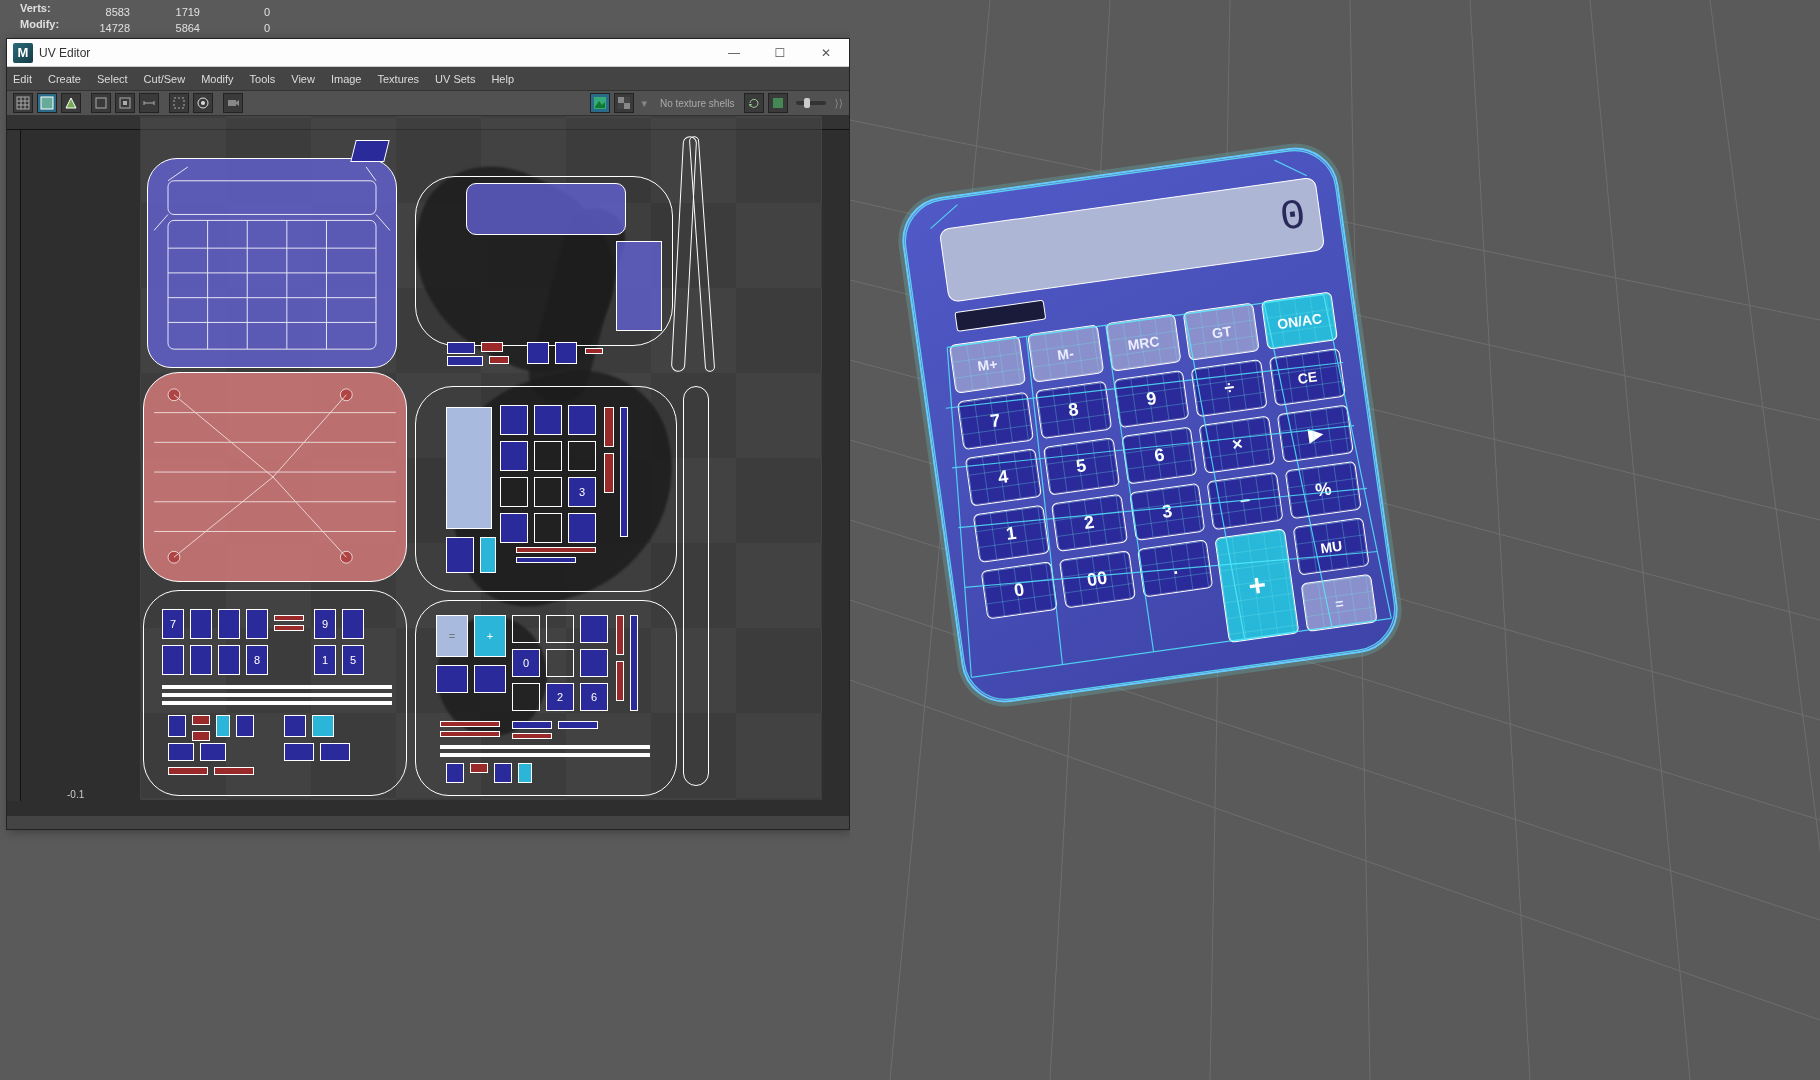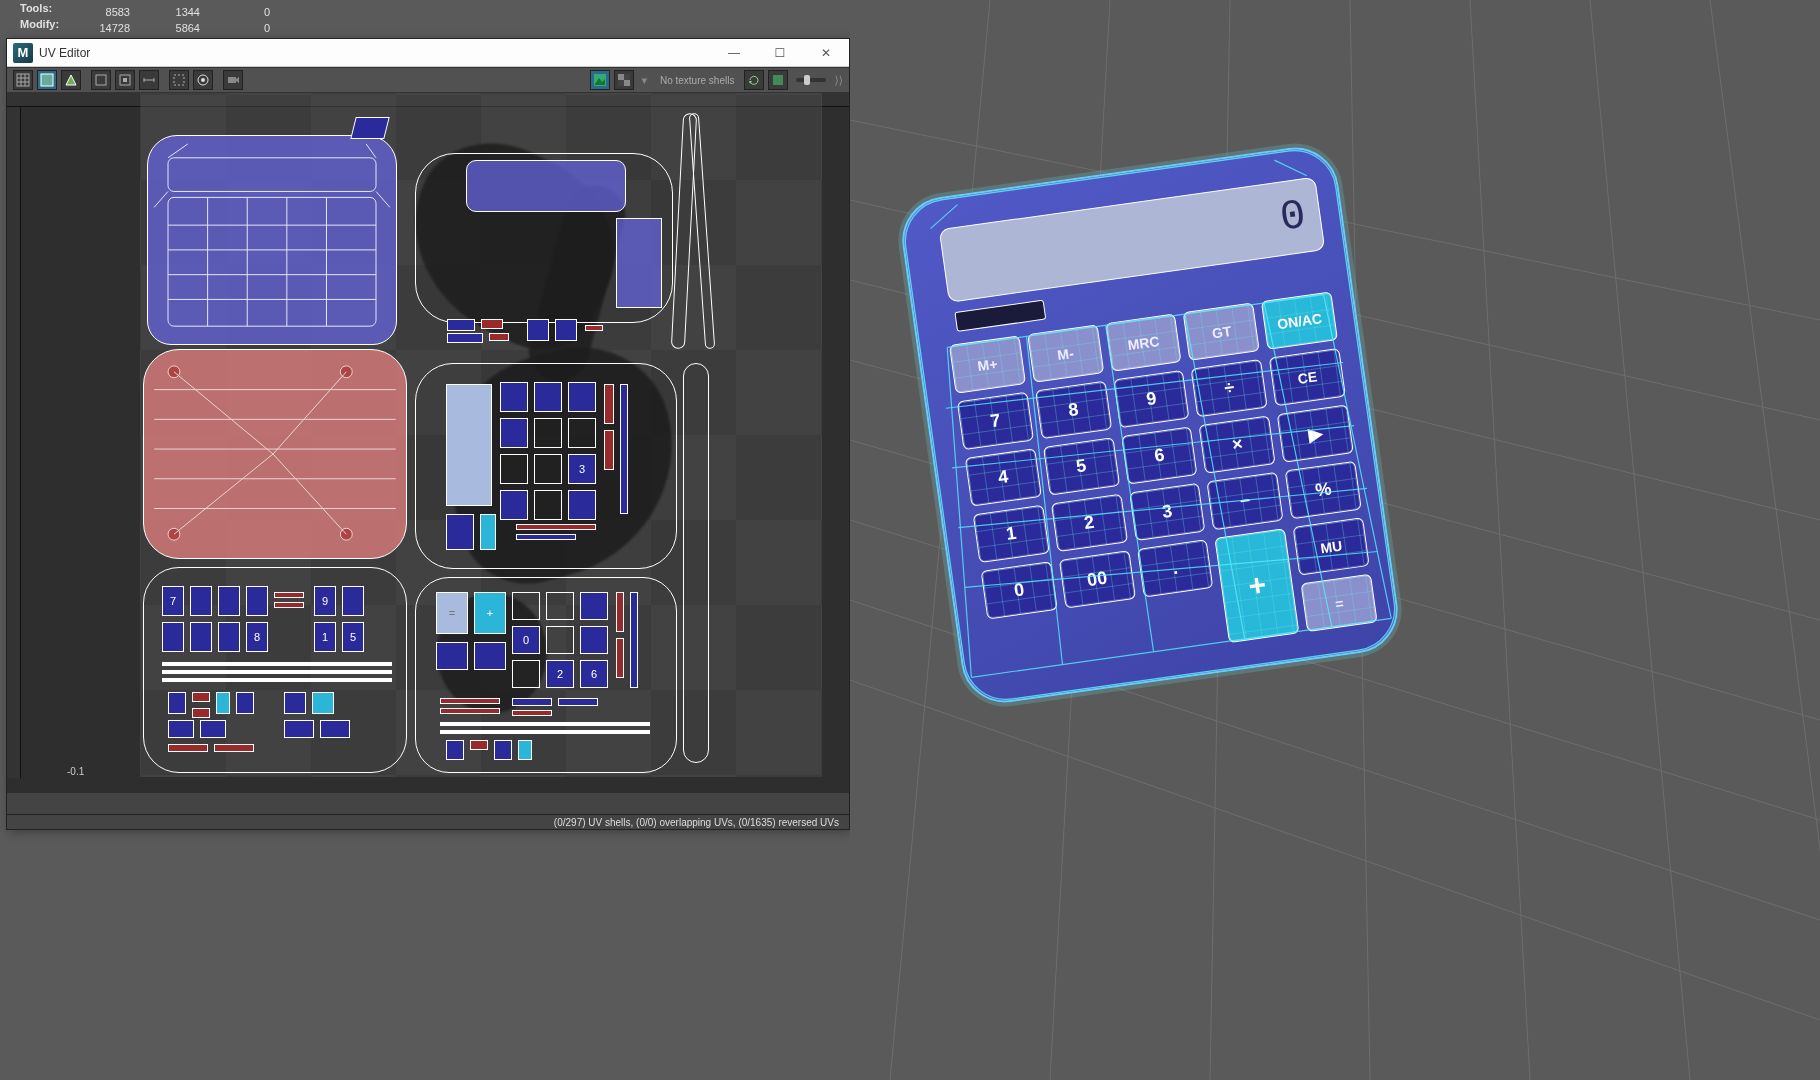--- a/index.html
+++ b/index.html
@@ -148,41 +148,54 @@
   .key .wire-overlay { position: absolute; inset: 0; background-image: linear-gradient(rgba(110,230,230,.3) 1px,transparent 1px),linear-gradient(90deg,rgba(110,230,230,.3) 1px,transparent 1px); background-size: 16px 16px; pointer-events: none; border-radius: 6px;}
   .calc-wires { position: absolute; inset: 0; pointer-events: none; }
   .ruler-top { position: absolute; top: 0; left: 0; right: 0; height: 14px; background: #333; border-bottom: 1px solid #111; }
   .ruler-left { position: absolute; top: 14px; left: 0; bottom: 15px; width: 14px; background: #333; border-right: 1px solid #111; }
 </style>
 </head>
 <body>
 
 <div class="hud">
   <div class="hud-row">
-    <span class="hud-label">Tools:</span>
+    <span class="hud-label">Verts:</span>
     <span class="hud-val">8583</span>
-    <span class="hud-val">1344</span>
+    <span class="hud-val">1719</span>
     <span class="hud-val">0</span>
   </div>
   <div class="hud-row">
     <span class="hud-label">Modify:</span>
     <span class="hud-val">14728</span>
     <span class="hud-val">5864</span>
     <span class="hud-val">0</span>
   </div>
 </div>
 
 <div class="uv-window">
   <div class="titlebar">
     <div class="m-icon">M</div>
     <span>UV Editor</span>
     <div class="title-spacer"></div>
     <div class="win-btn">—</div>
     <div class="win-btn">☐</div>
     <div class="win-btn">✕</div>
+  </div>
+  <div class="menubar">
+    <span>Edit</span>
+    <span>Create</span>
+    <span>Select</span>
+    <span>Cut/Sew</span>
+    <span>Modify</span>
+    <span>Tools</span>
+    <span>View</span>
+    <span>Image</span>
+    <span>Textures</span>
+    <span>UV Sets</span>
+    <span>Help</span>
   </div>
   <div class="toolbar">
     <div class="tool-ico">
         <svg viewBox="0 0 14 14">
           <rect x="1" y="1" width="12" height="12" fill="none" stroke="#aaa"></rect>
           <path d="M5 1V13M9 1V13M1 5H13M1 9H13" stroke="#aaa"></path>
         </svg>
       </div>
     <div class="tool-ico active">
         <svg viewBox="0 0 14 14">
@@ -402,23 +415,20 @@
       <div class="bit b" style="top:162px;left:78px;width:18px;height:20px;"></div>
       <div class="bit c" style="top:162px;left:102px;width:14px;height:20px;"></div>
       <div class="bit r" style="top:14px;left:200px;width:8px;height:40px;"></div>
       <div class="bit b" style="top:14px;left:214px;width:8px;height:96px;"></div>
       <div class="bit r" style="top:60px;left:200px;width:8px;height:40px;"></div>
     </div>
 
     <div class="coord-label">-0.1</div>
   </div>
 
-  <div class="statusbar">
-    <span>(0/297) UV shells, (0/0) overlapping UVs, (0/1635) reversed UVs</span>
-  </div>
 </div>
 
 <div class="viewport">
   <svg class="floor-grid" viewBox="0 0 970 1080">
     <g stroke="#6e6e6e" stroke-width="1">
       <path d="M0 120L970 320M0 200L970 420M0 280L970 520M0 360L970 620M0 440L970 720M0 520L970 820M0 600L970 920M0 680L970 1020"></path>
       <path d="M140 0L40 1080M260 0L200 1080M380 0L360 1080M500 0L520 1080M620 0L680 1080M740 0L840 1080M860 0L1000 1080"></path>
     </g>
   </svg>
 

